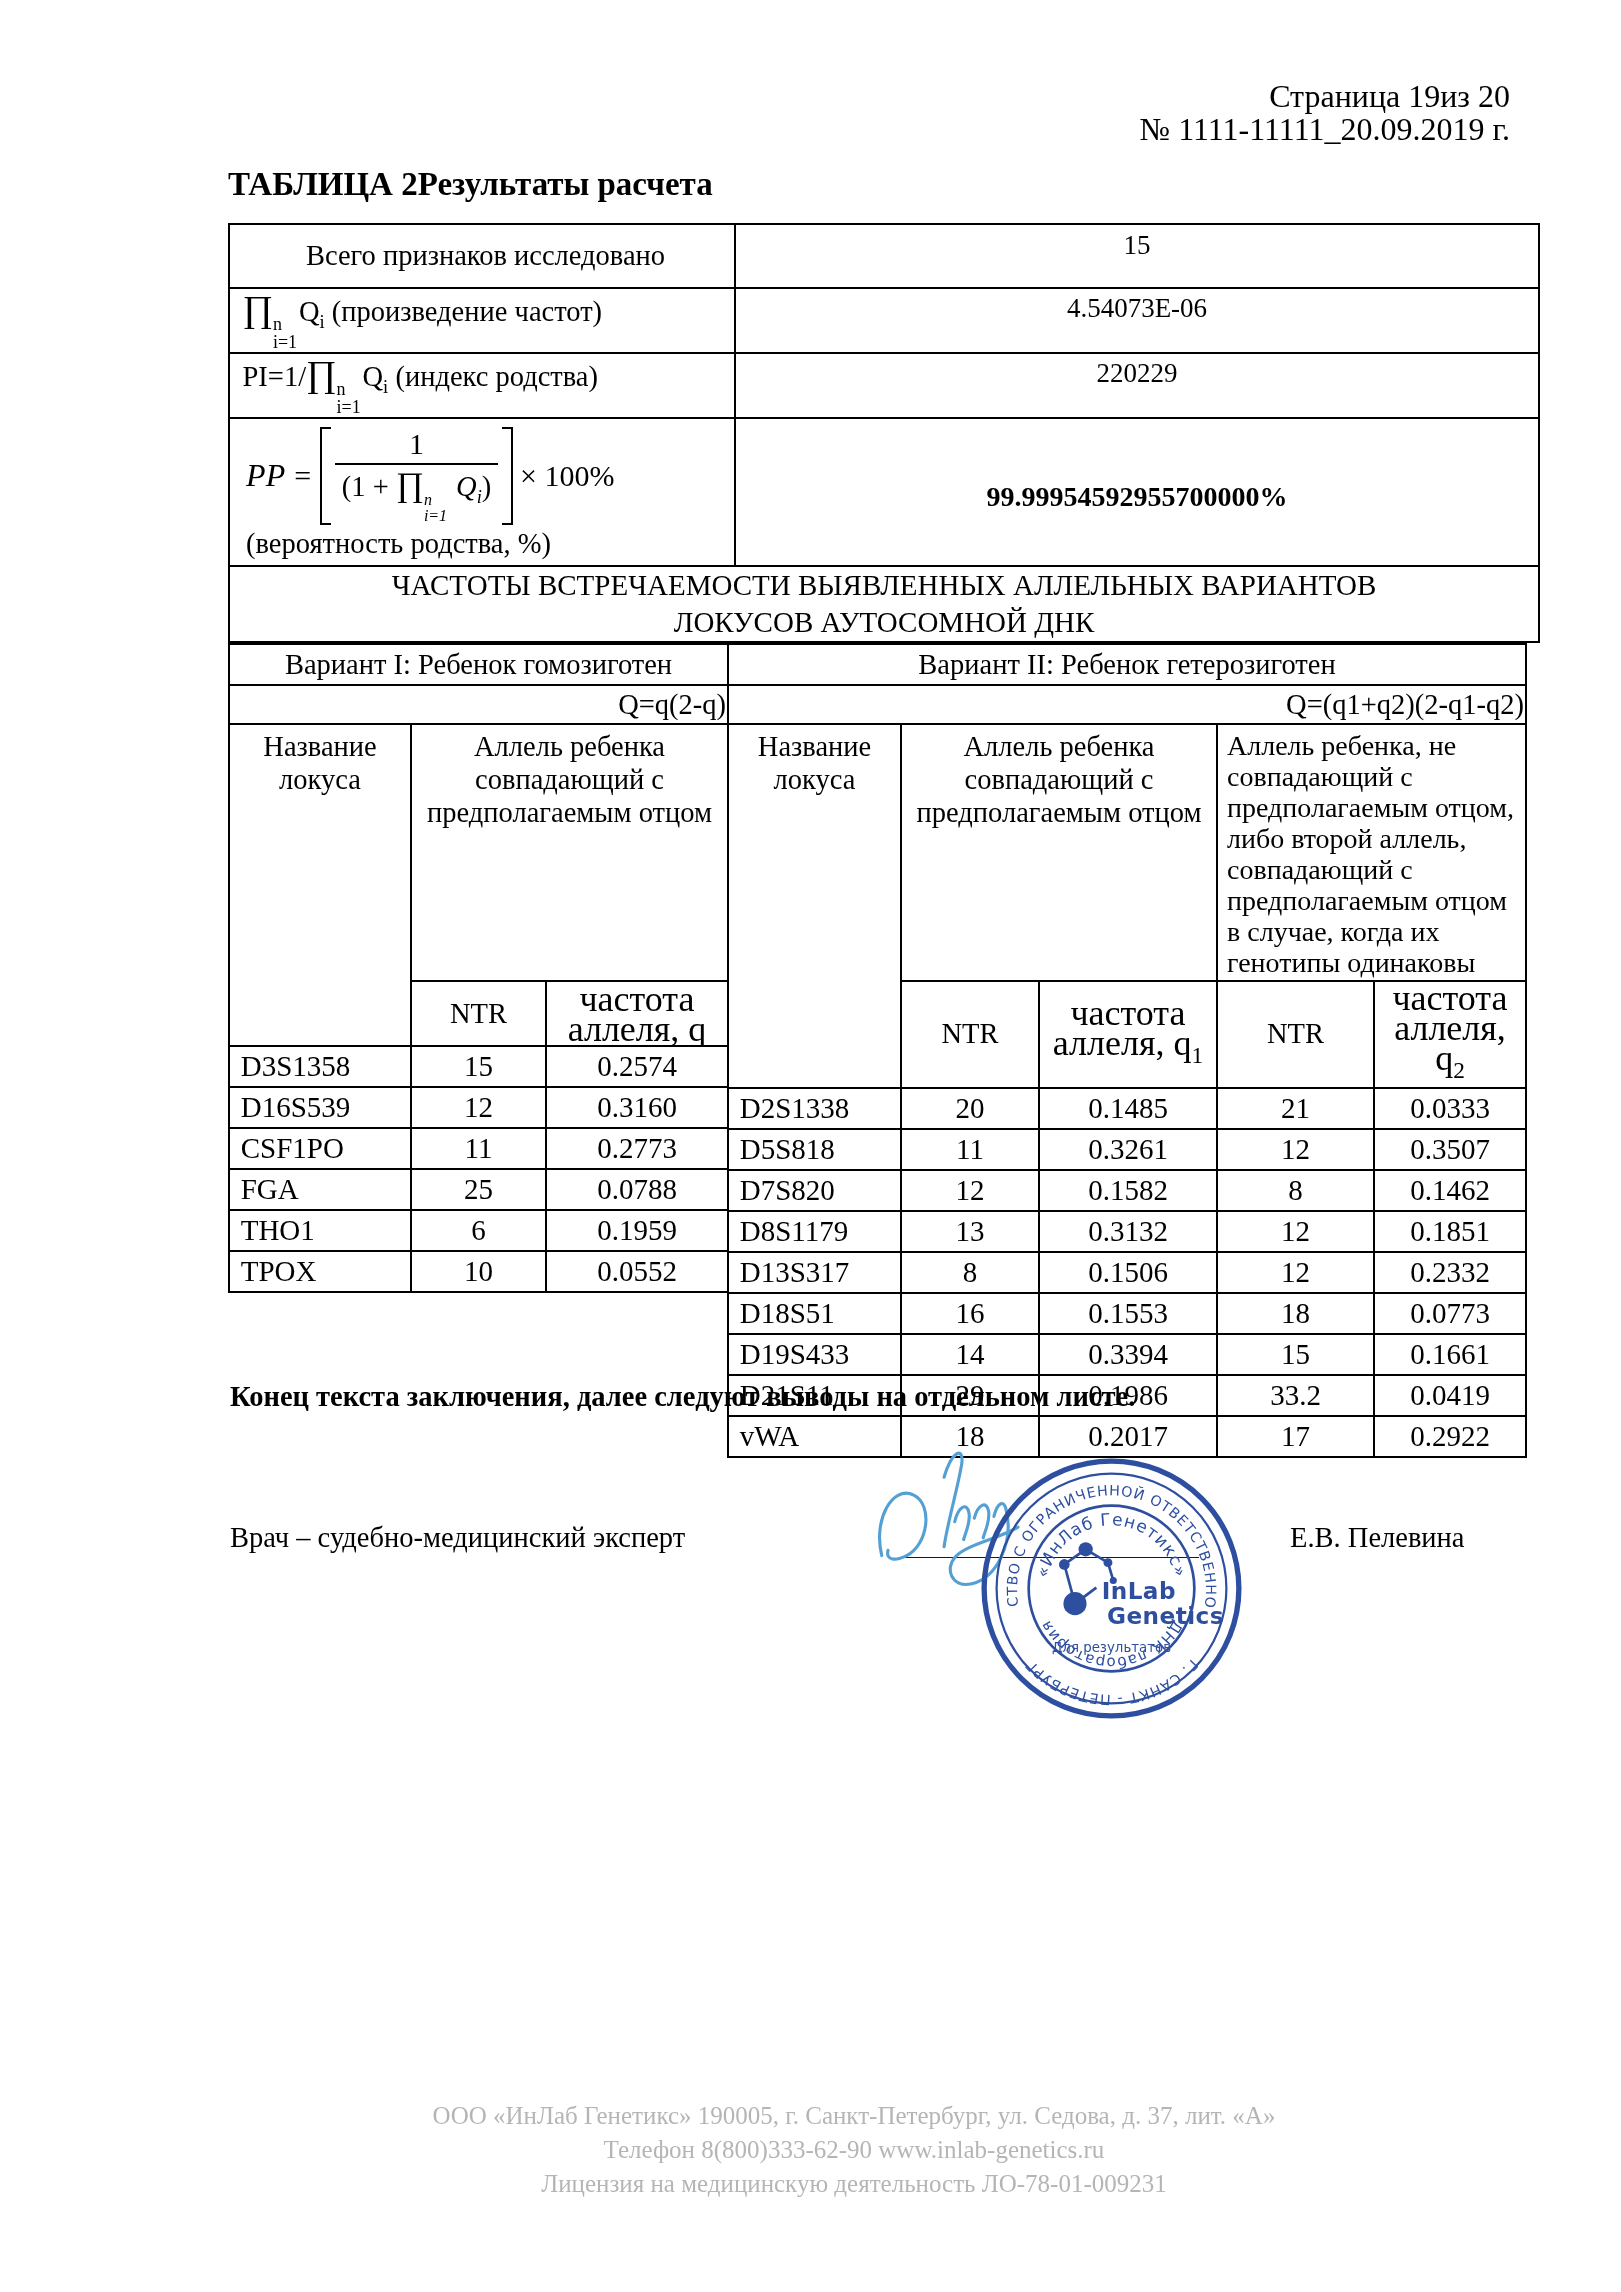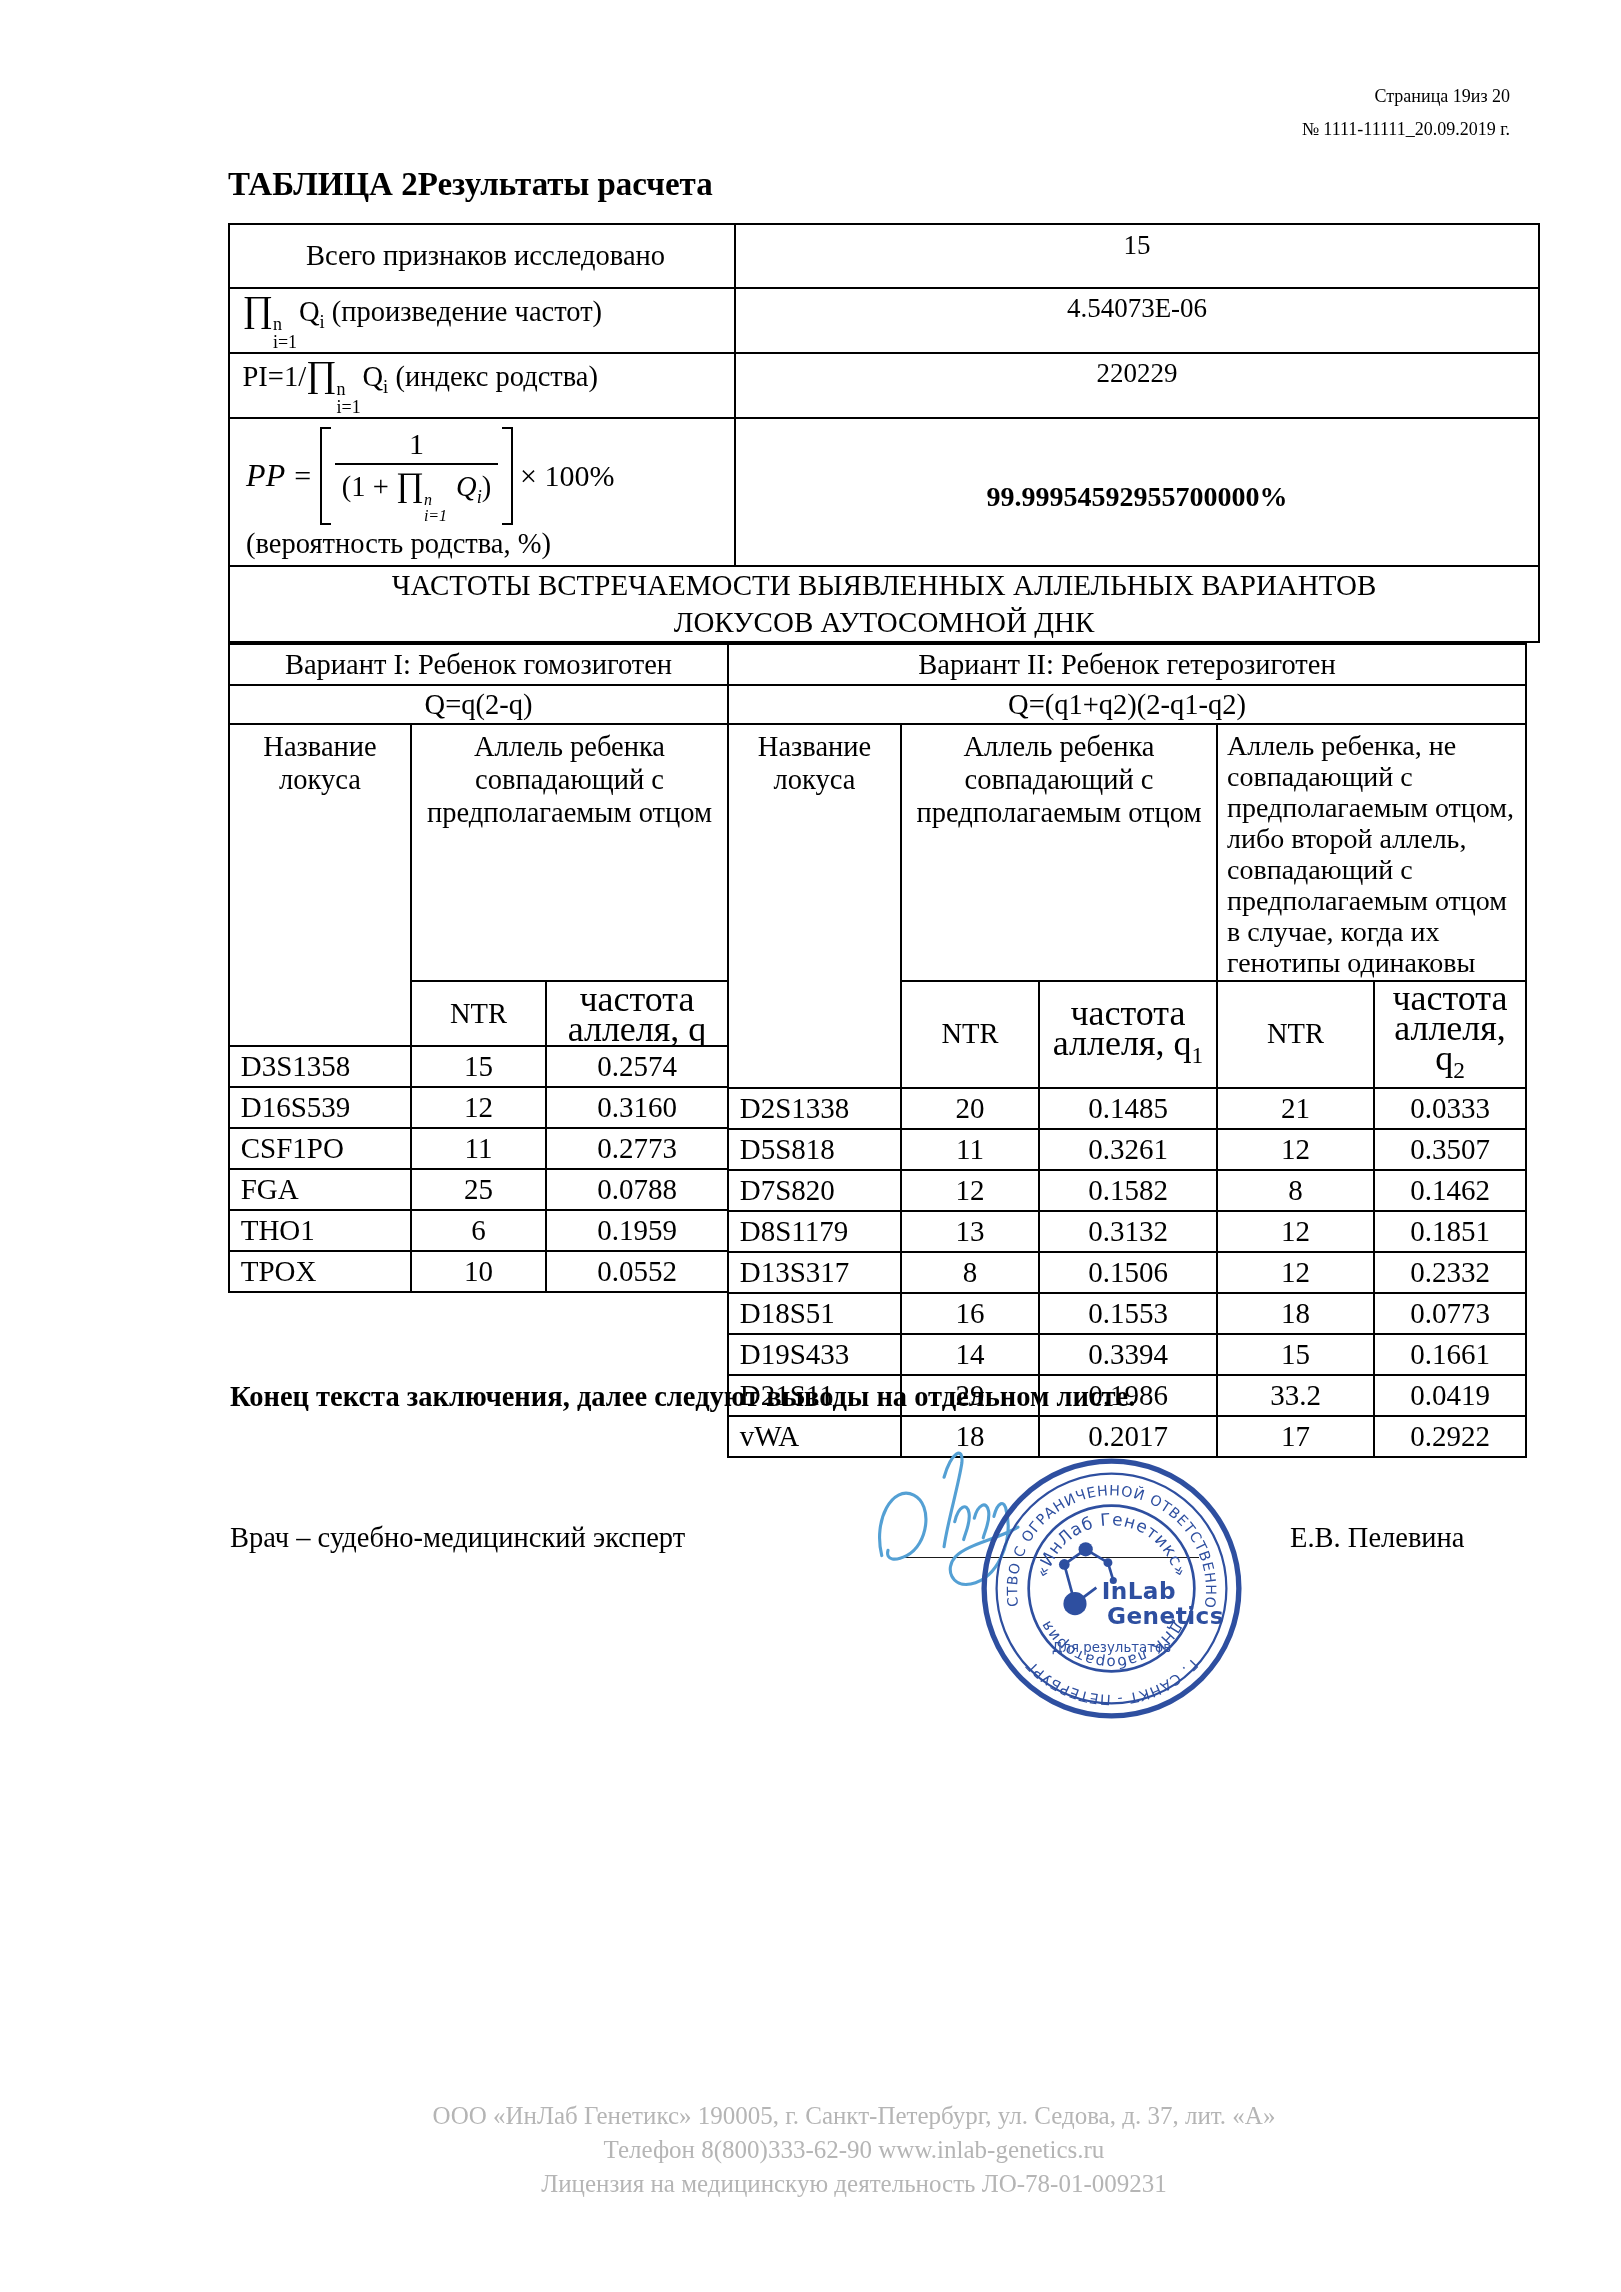--- a/index.html
+++ b/index.html
@@ -3,21 +3,21 @@
 <meta charset="utf-8">
 <style>
   html,body{margin:0;padding:0;}
   body{
     width:1622px;height:2293px;position:relative;background:#ffffff;
     font-family:"Liberation Serif","DejaVu Serif",serif;color:#000;
     overflow:hidden;
   }
   
   .page-header{position:absolute;top:80px;right:112px;text-align:right;
-    font-size:18px;line-height:33px;}
+    font-size:32px;line-height:33px;}
   
   .doc-title{position:absolute;left:228px;top:166px;font-size:33px;font-weight:bold;}
   
   .table-wrap{position:absolute;left:228px;top:223px;width:1296px;}
   table{border-collapse:collapse;table-layout:fixed;}
   td{border:2.7px solid #000;font-size:28.5px;overflow:hidden;}
   
   .sum{width:1296px;}
   .sum .lab{width:495px;padding-left:12.5px;vertical-align:middle;}
   .sum .lab.center{text-align:center;padding-left:8px;}
@@ -47,21 +47,21 @@
   .frac .den .supsub{font-size:16px;font-style:italic;}
   .q-ital{font-style:italic;}
   .pp-times{font-size:30px;margin-left:7.1px;white-space:nowrap;}
   .pp-caption{font-size:28.5px;padding:1.8px 0 3.6px 3.6px;}
   
   .variants{display:flex;align-items:flex-start;}
   .t-left{width:497px;}
   .t-left td:last-child{border-right:none;}
   .t-right{width:798px;padding-left:36px;}
   tr.r-variant td{height:37px;text-align:center;vertical-align:middle;}
-  tr.r-q td{height:35px;text-align:center;vertical-align:middle;}
+  tr.r-q td{height:35px;text-align:right;vertical-align:middle;}
   tr.r-bighead td{height:249px;vertical-align:top;text-align:center;
     padding-top:5.3px;line-height:33px;}
   tr.r-bighead td.c-nomatch{text-align:left;padding:5.3px 7.1px 0 9px;
     font-size:28px;line-height:31px;}
   tr.r-subhead td{height:61px;text-align:center;vertical-align:middle;line-height:30px;}
   tr.r-subhead td.freq{font-size:36px;}
   tbody.data td{height:37px;text-align:center;vertical-align:middle;font-size:29px;}
   tbody.data td:first-child{text-align:left;padding-left:10.7px;}
   
   .closing-note{position:absolute;left:230px;top:1381px;font-size:28.5px;font-weight:bold;}

